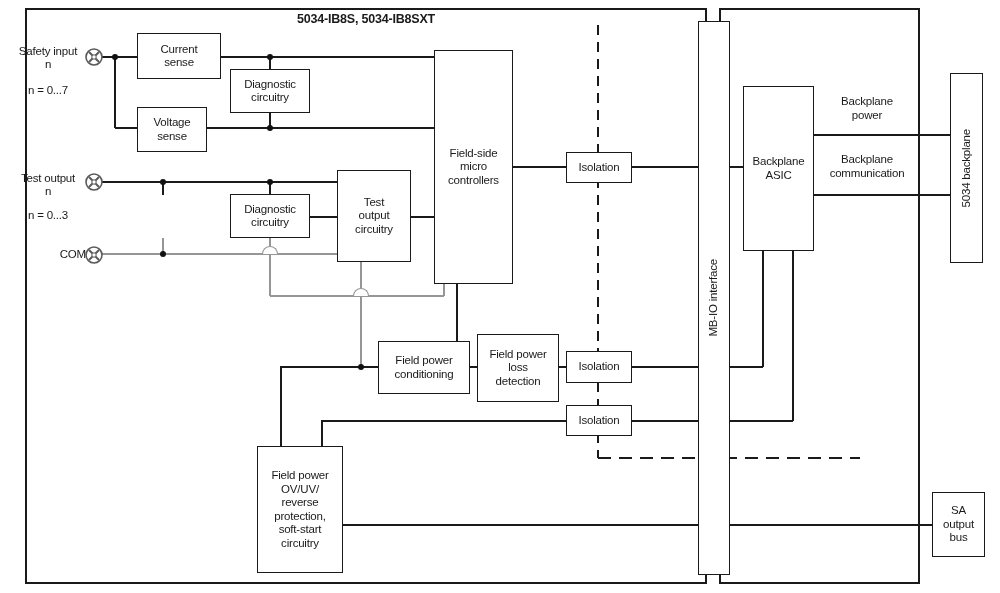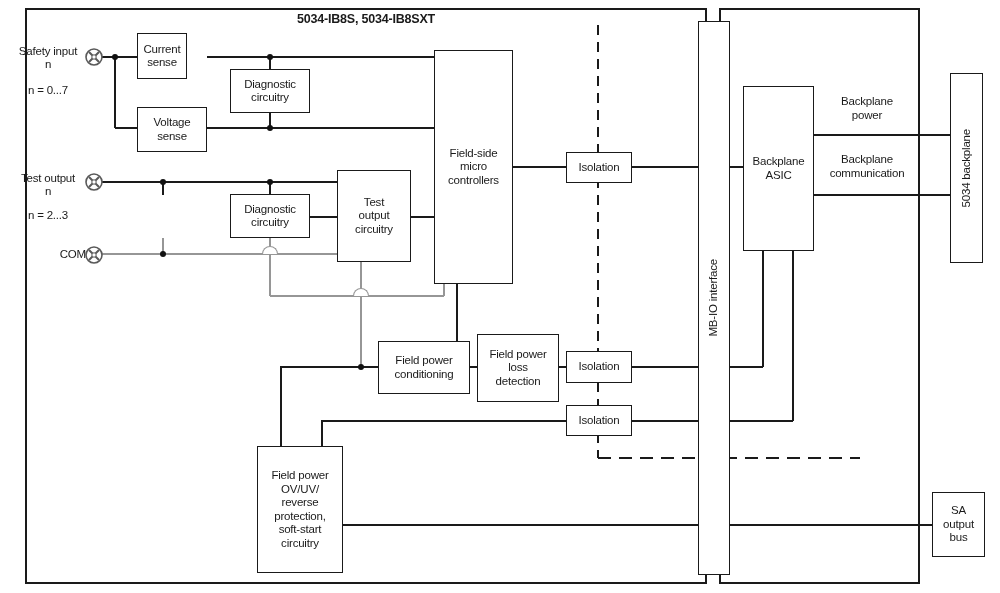--- a/index.html
+++ b/index.html
@@ -38,21 +38,21 @@
   <div class="title" style="left:25px;top:12px;width:682px">5034-IB8S, 5034-IB8SXT</div>
 
   <div class="dash-v" style="left:597px;top:25px;height:433px"></div>
   <div class="dash-h" style="left:598px;top:457px;width:262px"></div>
 
   <div class="side-label" style="left:8px;top:45px;width:80px">Safety input
 n</div>
   <div class="side-label" style="left:8px;top:84px;width:80px">n = 0...7</div>
   <div class="side-label" style="left:8px;top:172px;width:80px">Test output
 n</div>
-  <div class="side-label" style="left:8px;top:209px;width:80px">n = 2...3</div>
+  <div class="side-label" style="left:8px;top:209px;width:80px">n = 0...3</div>
   <div class="side-label" style="left:20px;top:248px;width:66px;text-align:right">COM</div>
 
   <svg class="terminal" style="left:84px;top:47px" width="20" height="20">
     <circle cx="10" cy="10" r="8" fill="#fff" stroke="#5a5a5a" stroke-width="1.6"></circle>
     <path d="M5 5 L15 15 M15 5 L5 15" stroke="#5a5a5a" stroke-width="2" fill="none"></path>
     <circle cx="10" cy="10" r="2.2" fill="#fff" stroke="#5a5a5a" stroke-width="1"></circle>
   </svg>
   <svg class="terminal" style="left:84px;top:172px" width="20" height="20">
     <circle cx="10" cy="10" r="8" fill="#fff" stroke="#5a5a5a" stroke-width="1.6"></circle>
     <path d="M5 5 L15 15 M15 5 L5 15" stroke="#5a5a5a" stroke-width="2" fill="none"></path>
@@ -109,21 +109,21 @@
   <div class="hop" style="left:353px;top:288px"></div>
 
   <div class="dot" style="left:112px;top:54px"></div>
   <div class="dot" style="left:267px;top:54px"></div>
   <div class="dot" style="left:267px;top:125px"></div>
   <div class="dot" style="left:160px;top:179px"></div>
   <div class="dot" style="left:267px;top:179px"></div>
   <div class="dot" style="left:160px;top:251px"></div>
   <div class="dot" style="left:358px;top:364px"></div>
 
-  <div class="box" style="left:137px;top:33px;width:50px;height:46px">Current
+  <div class="box" style="left:137px;top:33px;width:84px;height:46px">Current
 sense</div>
   <div class="box" style="left:137px;top:107px;width:70px;height:45px">Voltage
 sense</div>
   <div class="box" style="left:230px;top:69px;width:80px;height:44px">Diagnostic
 circuitry</div>
   <div class="box" style="left:230px;top:194px;width:80px;height:44px">Diagnostic
 circuitry</div>
   <div class="box" style="left:337px;top:170px;width:74px;height:92px">Test
 output
 circuitry</div>

